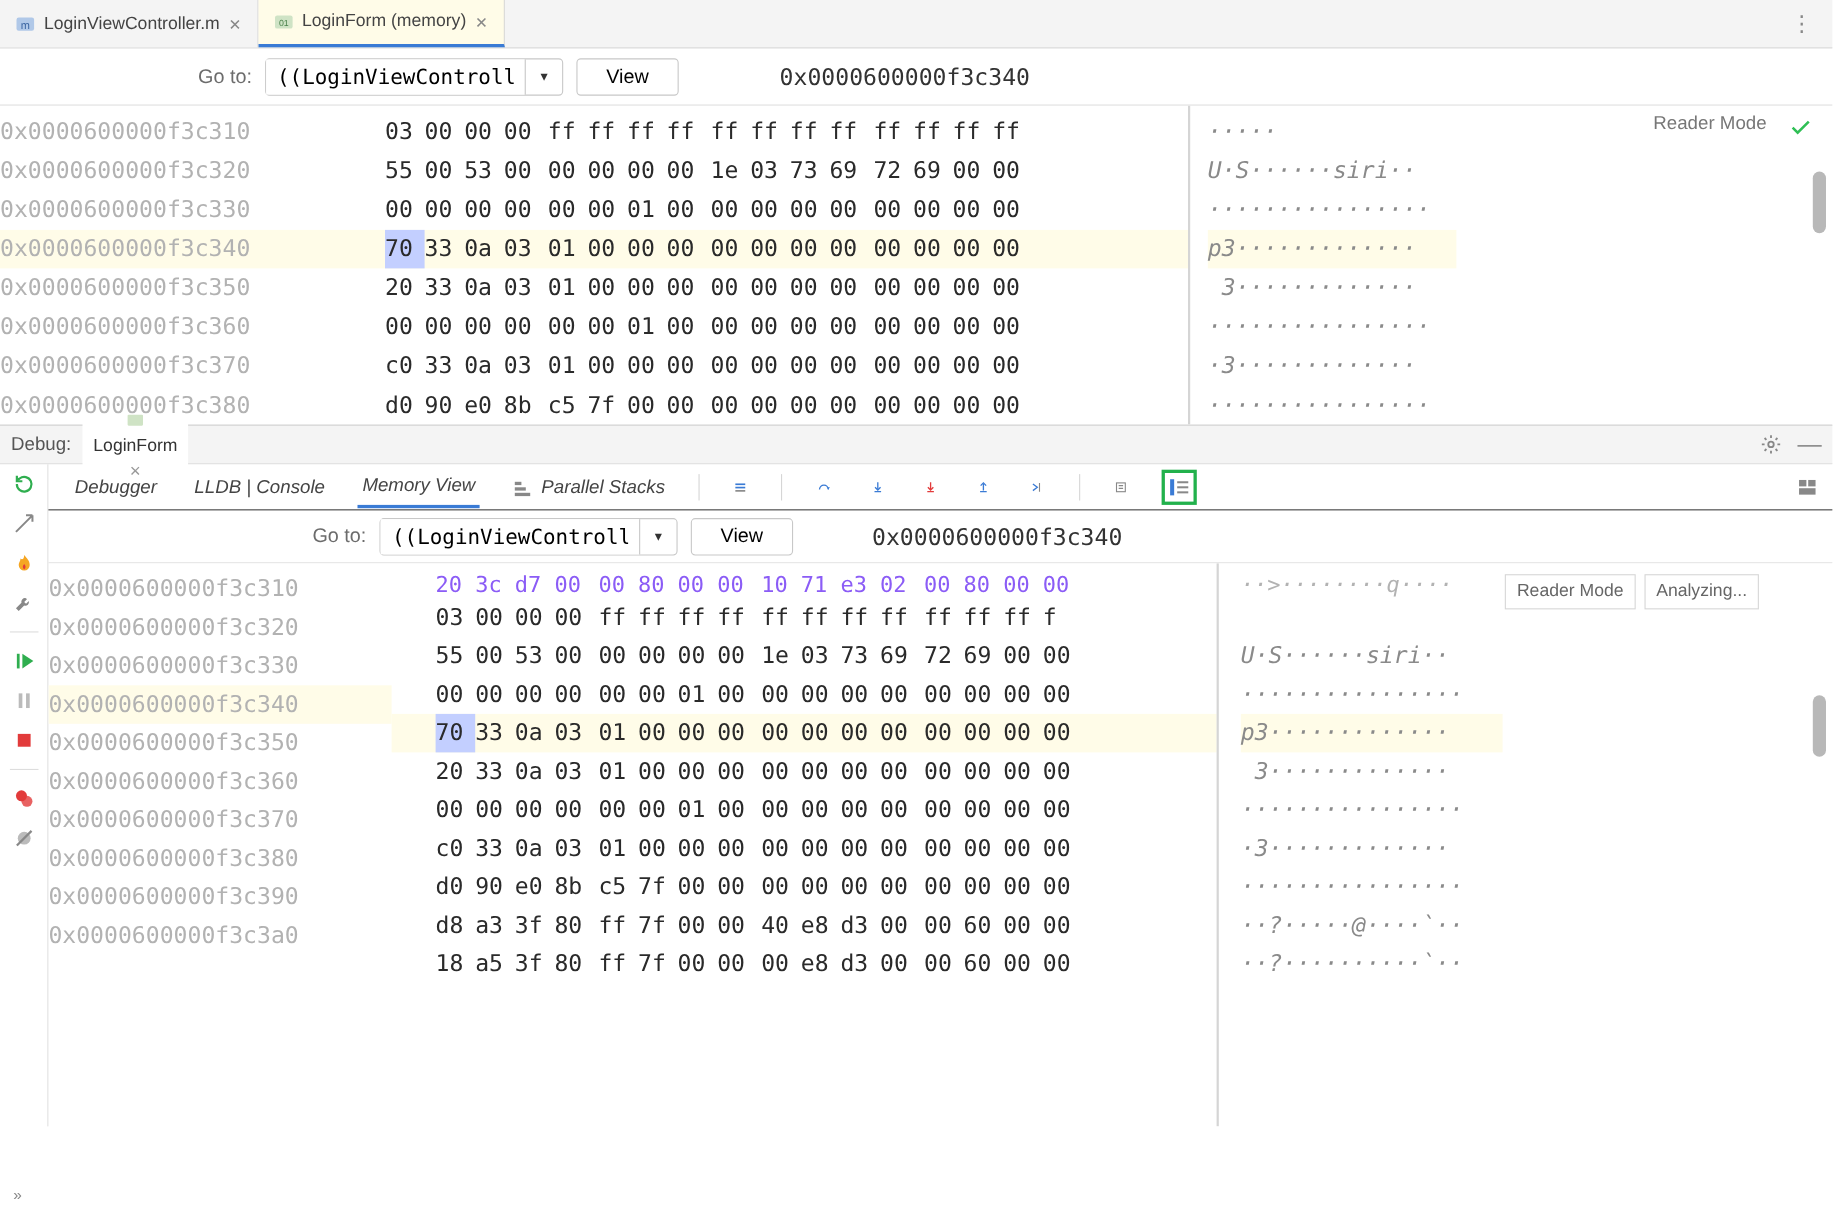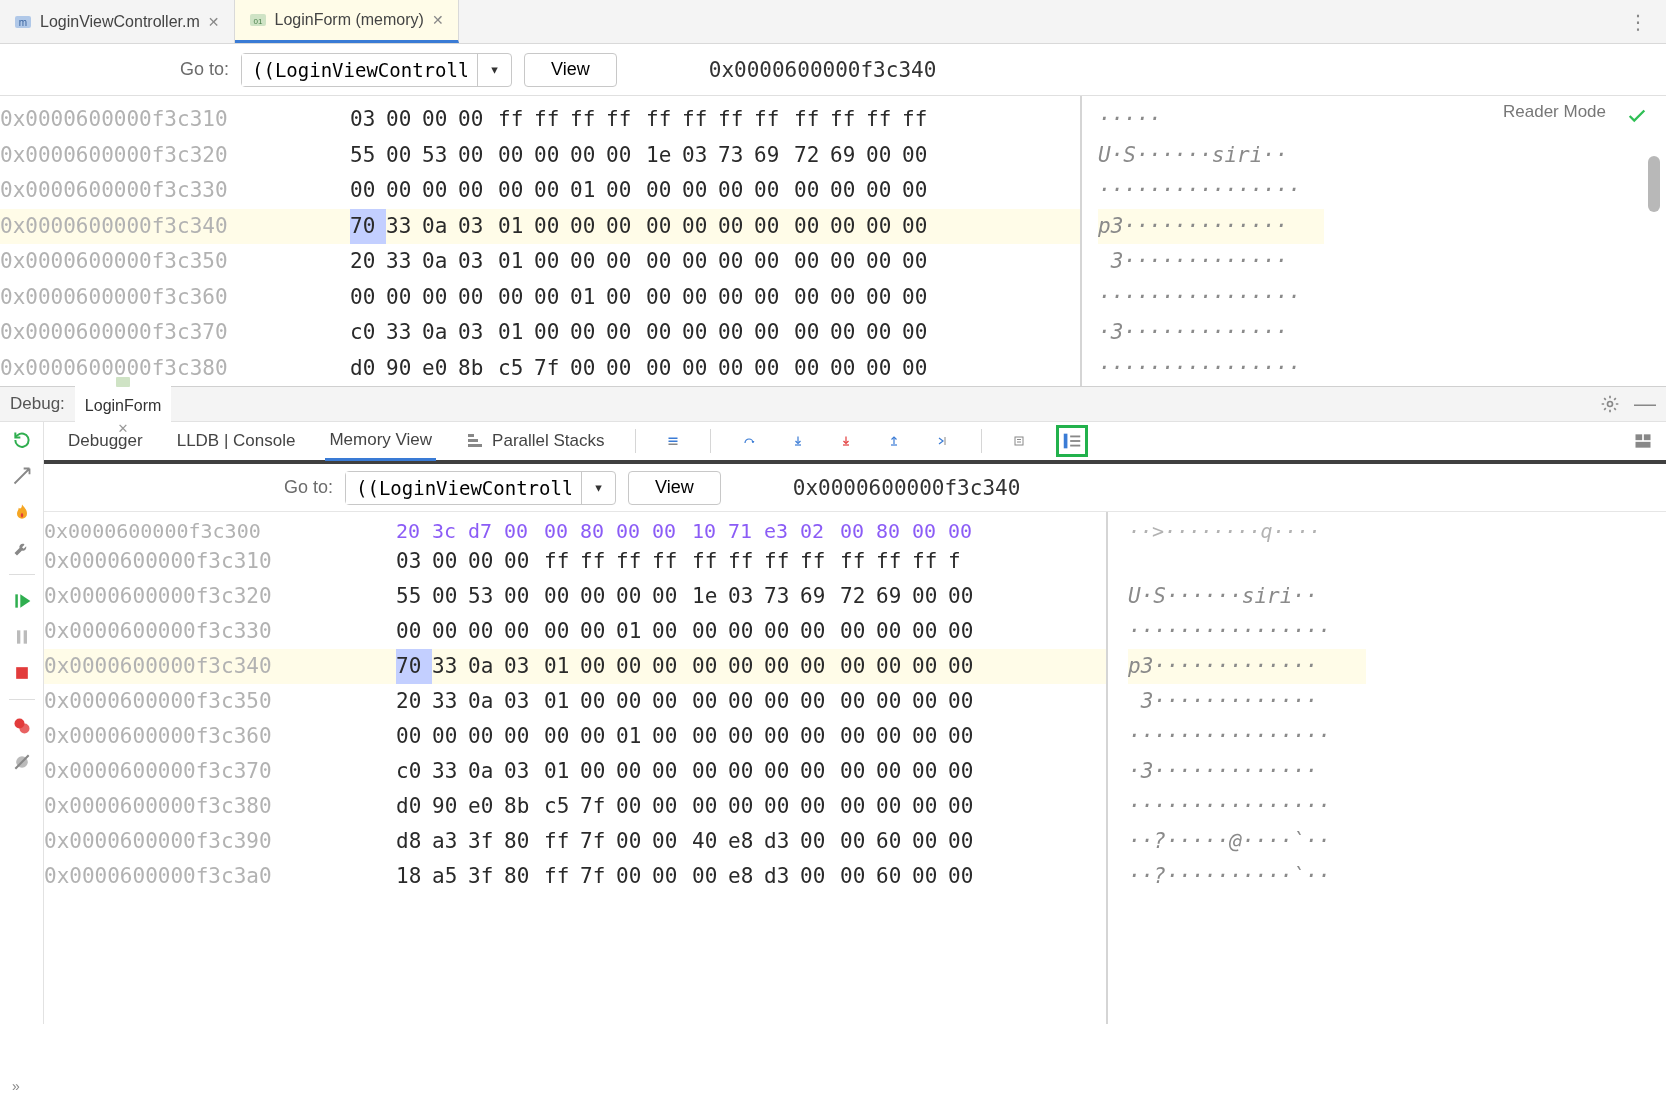--- a/index.html
+++ b/index.html
@@ -183,30 +183,31 @@
   padding-top: 8px;
   gap: 16px;
 }
 .dbg-left .ico { width: 20px; height: 20px; }
 .dbg-right { flex: 1; display: flex; flex-direction: column; }
 
 .dbg-tabs {
   height: 42px;
   display: flex;
   align-items: center;
-  border-bottom: 4px solid #404040;
+  border-bottom: 1px solid #404040;
   gap: 26px;
   padding-left: 20px;
   font-size: 17px;
   color: #444;
   position: relative;
+  font-style: italic;
 }
 .dbg-tabs .tab { padding: 8px 4px; }
 .dbg-tabs .tab.active { border-bottom: 3px solid #3a7bd5; }
-.dbg-tabs .tab.with-ico { display: flex; align-items: flex-start; gap: 8px; }
+.dbg-tabs .tab.with-ico { display: flex; align-items: flex-end; gap: 8px; }
 .dbg-tabs .sep { width: 1px; height: 24px; background: #d6d6d6; }
 .dbg-tabs .tool-ico { padding: 4px; }
 .dbg-tabs .highlighted { border: 3px solid #22b14c; padding: 2px; }
 .dbg-tabs .right-ico { position: absolute; right: 12px; }
 
 .dbg-goto {
   height: 48px;
   display: flex;
   align-items: center;
   gap: 12px;
@@ -460,21 +461,20 @@
       <div class="combo">
         <input class="mono" value="((LoginViewControll" style="">
         <div class="caret">▾</div>
       </div>
       <button class="viewbtn">View</button>
       <span class="mono addr">0x0000600000f3c340</span>
     </div>
 
     <div class="dbg-mem" id="dbg-mem">
       <div class="addr-col" id="dbg-addrs">
-          <div class="row toprow mono">0x0000600000f3c300</div>
           <div class="row mono">0x0000600000f3c310</div>
           <div class="row mono">0x0000600000f3c320</div>
           <div class="row mono">0x0000600000f3c330</div>
           <div class="row hl mono">0x0000600000f3c340</div>
           <div class="row mono">0x0000600000f3c350</div>
           <div class="row mono">0x0000600000f3c360</div>
           <div class="row mono">0x0000600000f3c370</div>
           <div class="row mono">0x0000600000f3c380</div>
           <div class="row mono">0x0000600000f3c390</div>
           <div class="row mono">0x0000600000f3c3a0</div>
@@ -498,17 +498,22 @@
           <div class="row mono">U·S······siri··</div>
           <div class="row mono">················</div>
           <div class="row hl mono">p3·············</div>
           <div class="row mono"> 3·············</div>
           <div class="row mono">················</div>
           <div class="row mono">·3·············</div>
           <div class="row mono">················</div>
           <div class="row mono">··?·····@····`··</div>
           <div class="row mono">··?··········`··</div>
         </div>
+      <div class="extras-col">
+        <span class="reader-btn2">Reader Mode</span>
+        <span class="analyze-btn">Analyzing...</span>
+        <div class="scroll-thumb2"></div>
+      </div>
     </div>
   </div>
 </div>
 
 <div class="chev-bottom">»</div>
 
 </body></html>

